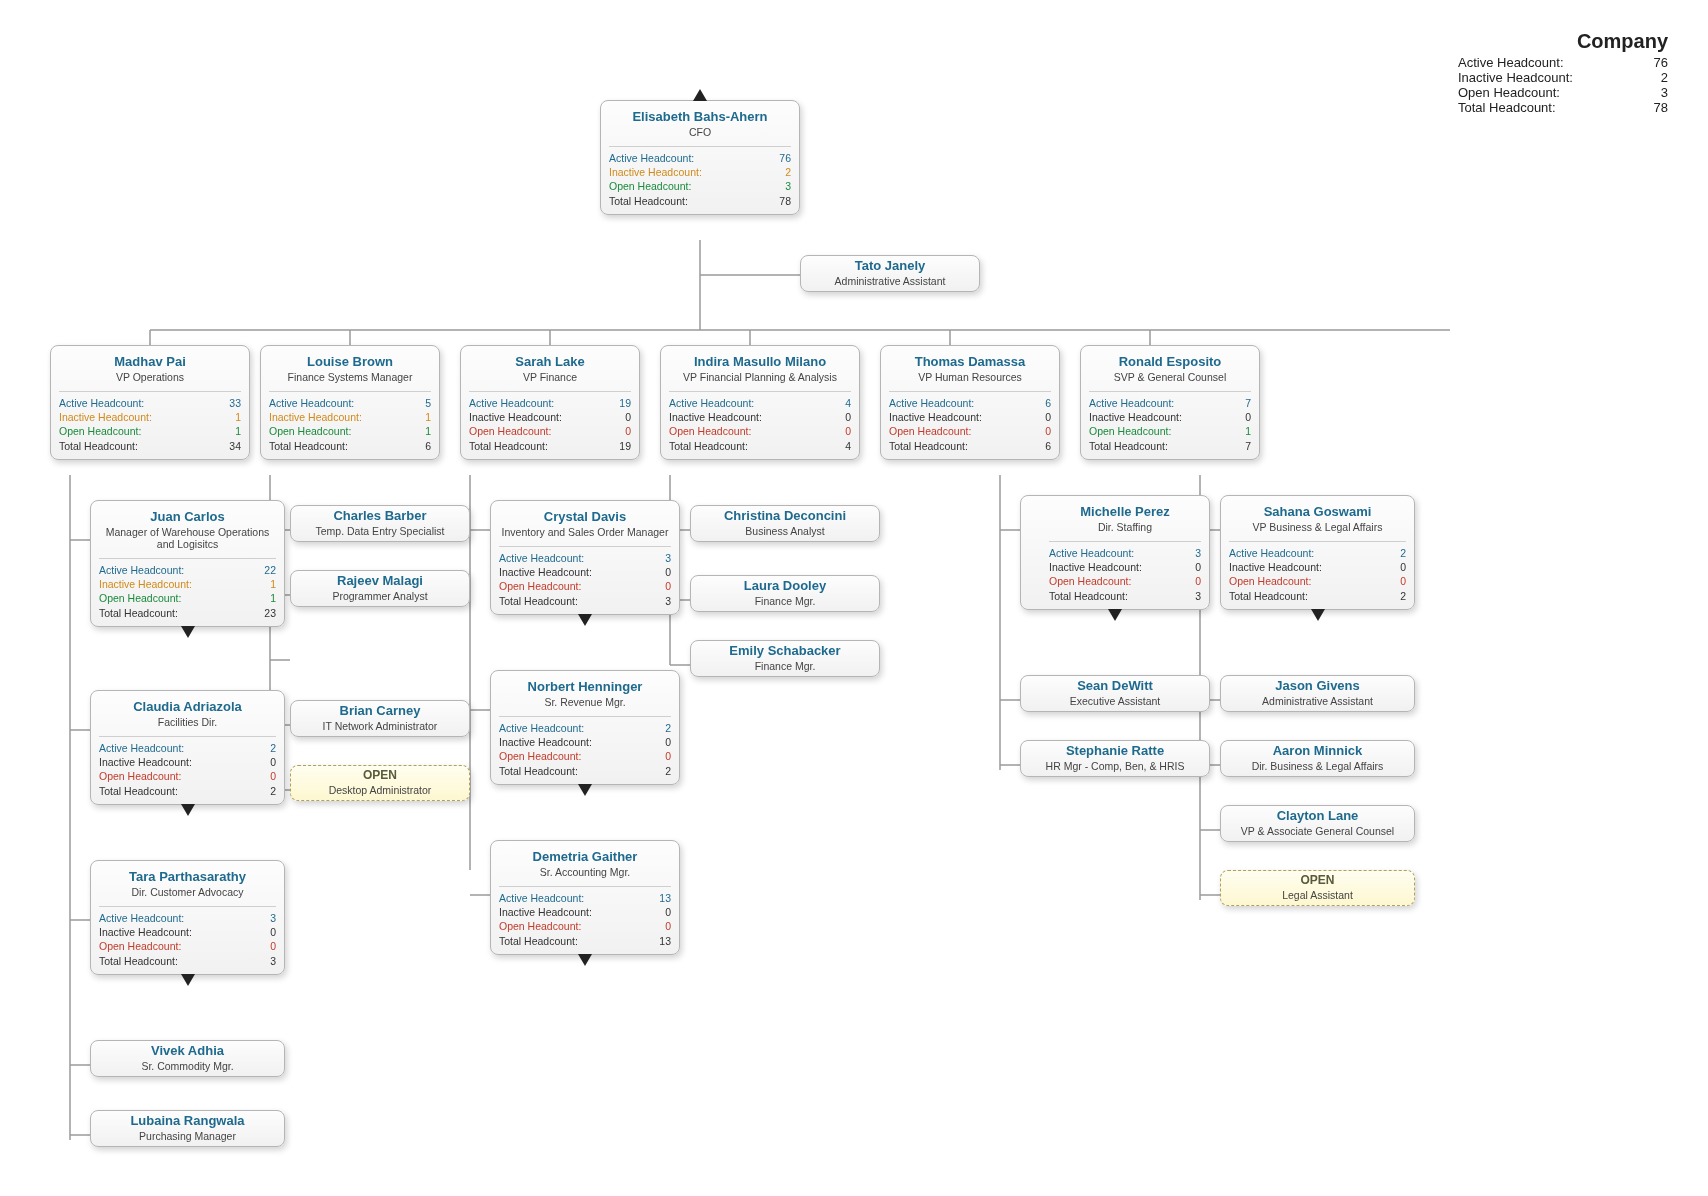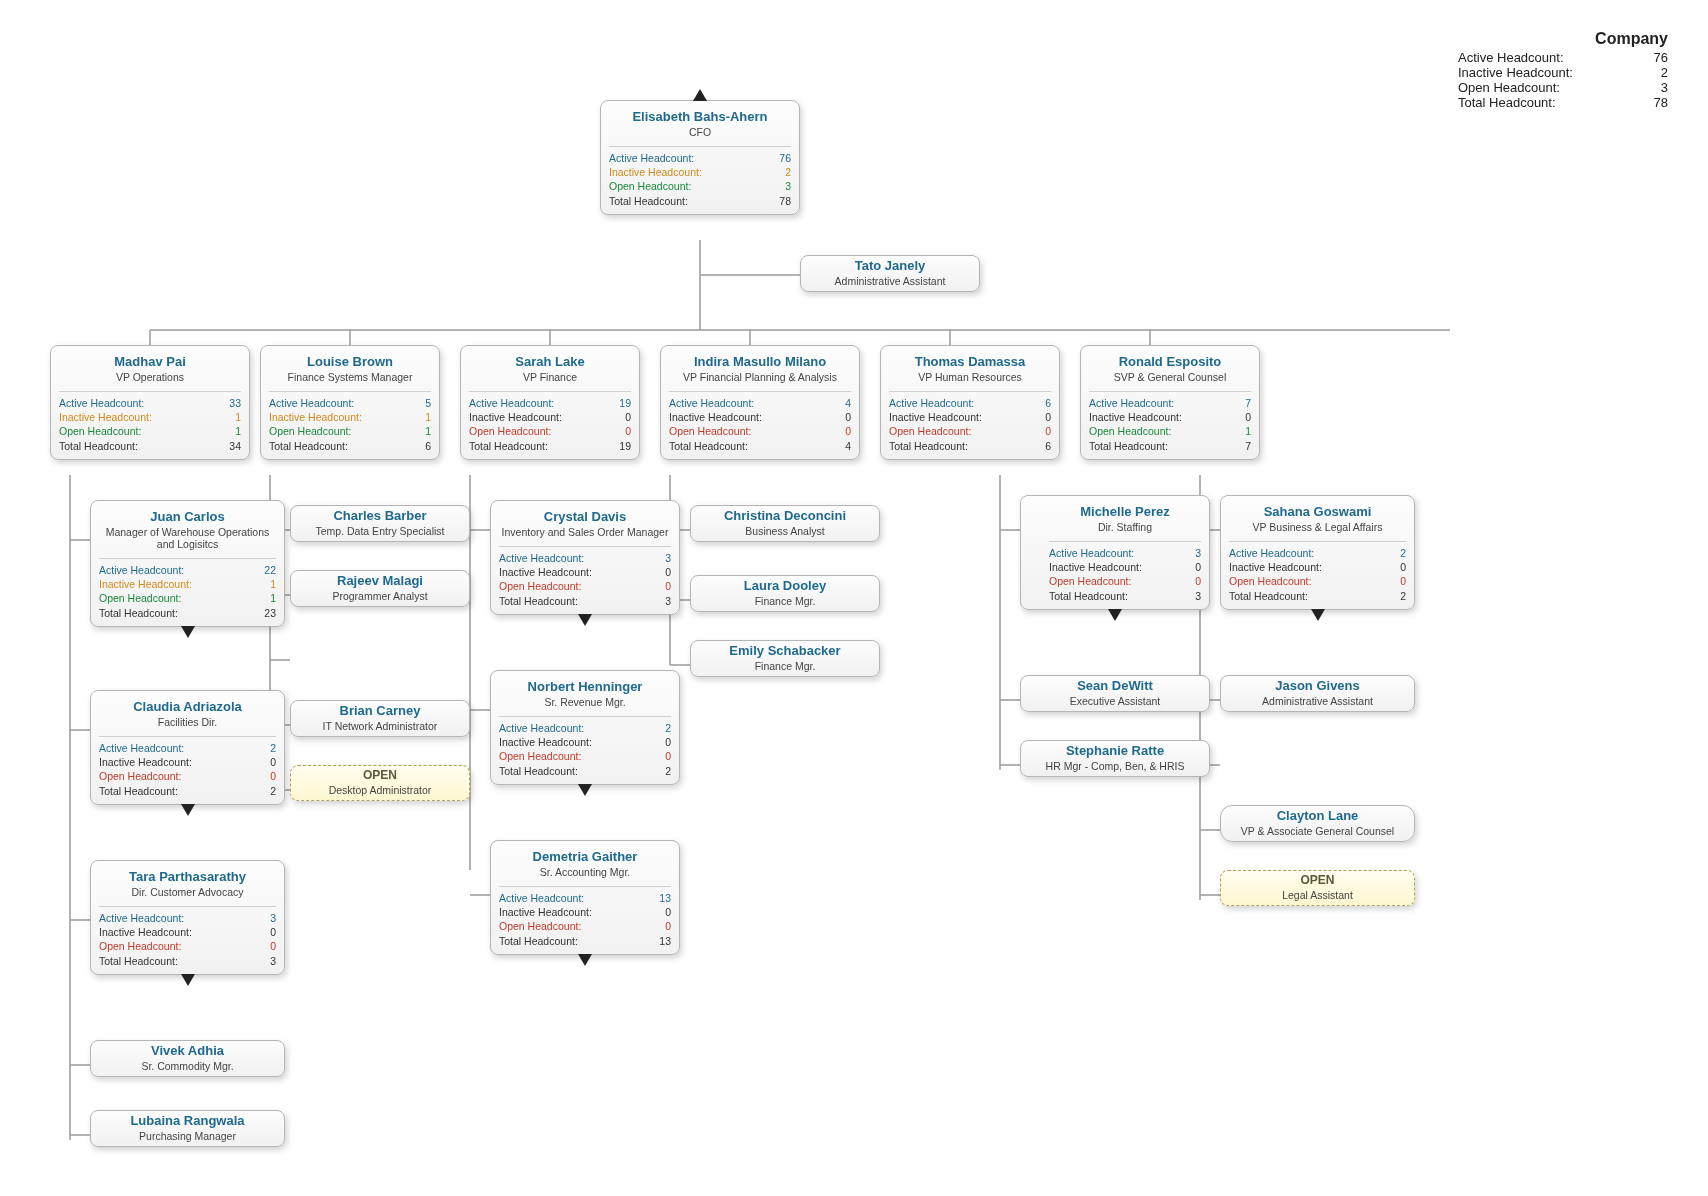--- a/index.html
+++ b/index.html
@@ -26,21 +26,21 @@
   
   .company-summary {
     position: absolute;
     right: 40px;
     top: 30px;
     text-align: right;
     font-size: 13px;
   }
   .company-summary .title {
     font-weight: bold;
-    font-size: 16px;
+    font-size: 20px;
     margin-bottom: 2px;
   }
   .company-summary .row { display: flex; justify-content: flex-end; gap: 30px; }
   .company-summary .row .lbl { width: 150px; text-align: left; }
   .company-summary .row .val { width: 30px; text-align: right; }
 
   
   .node {
     position: absolute;
     background: linear-gradient(#fdfdfd, #f1f1f1);
@@ -596,21 +596,25 @@
           <span>Total Headcount:</span>
           <span>2</span>
         </div>
     </div>
     <div class="tri down"></div>
   </div>
   <div class="node simple" style="left:1220px; top:675px; width:195px;">
     <div class="name">Jason Givens</div>
     <div class="title">Administrative Assistant</div>
   </div>
-  <div class="node simple" style="left:1220px; top:805px; width:195px;border-radius:12px;">
+  <div class="node simple" style="left:1220px; top:740px; width:195px;">
+    <div class="name">Aaron Minnick</div>
+    <div class="title">Dir. Business &amp; Legal Affairs</div>
+  </div>
+  <div class="node simple" style="left:1220px; top:805px; width:195px;">
     <div class="name">Clayton Lane</div>
     <div class="title">VP &amp; Associate General Counsel</div>
   </div>
   <div class="node simple open" style="left:1220px; top:870px; width:195px;">
     <div class="name">OPEN</div>
     <div class="title">Legal Assistant</div>
   </div>
 
 </div>
 

